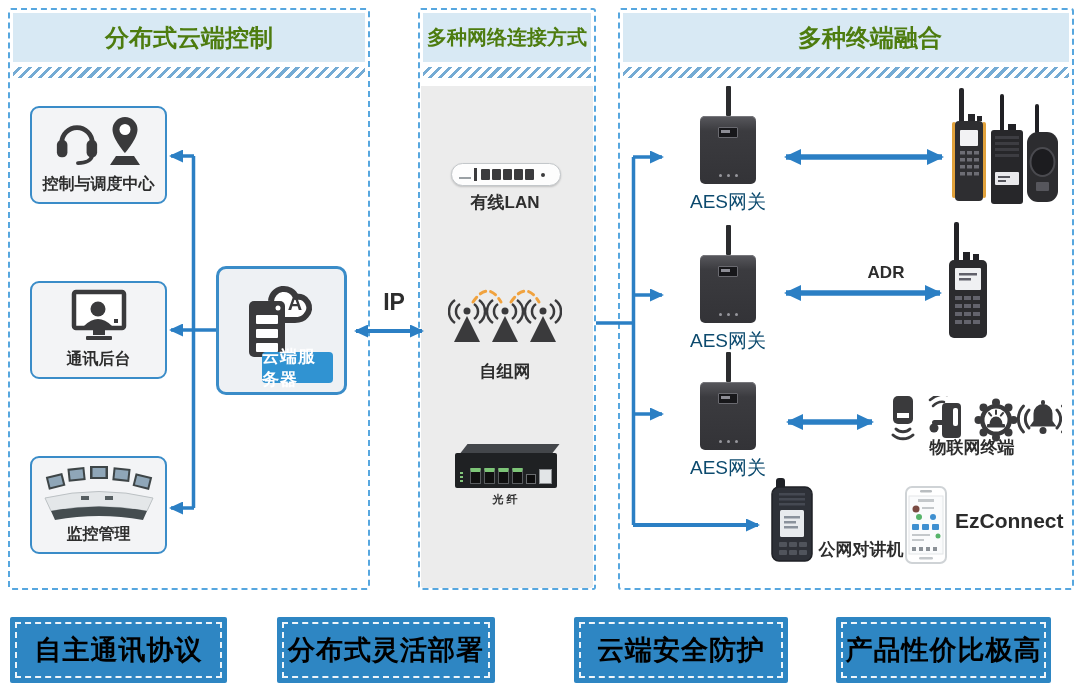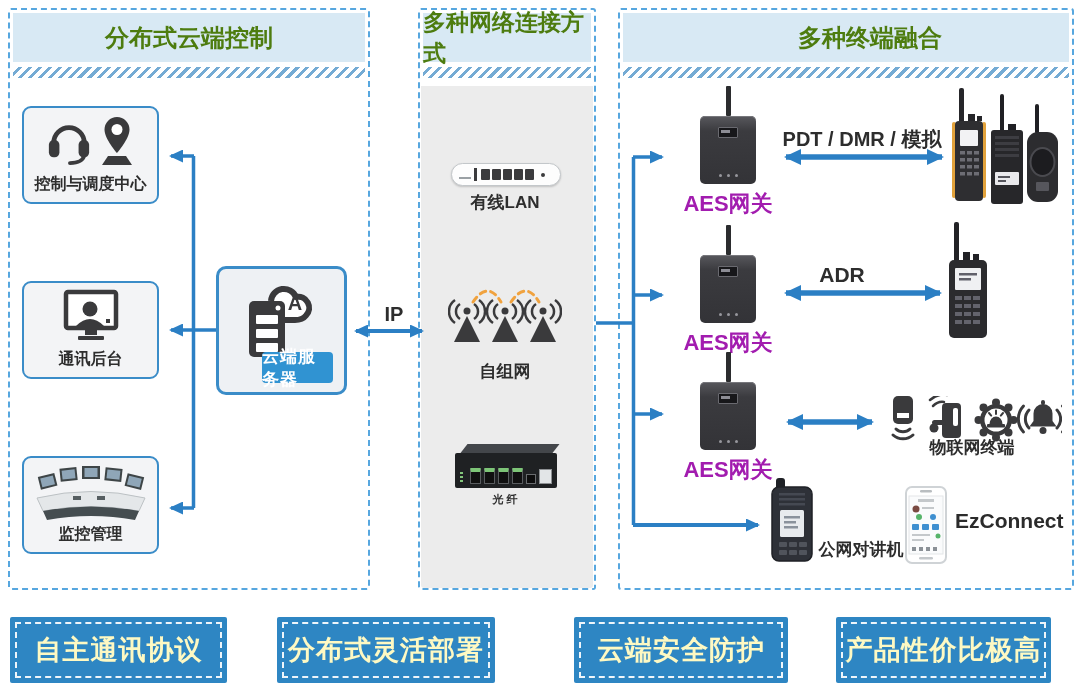--- a/index.html
+++ b/index.html
@@ -8,21 +8,21 @@
     font-family:"Liberation Sans","DejaVu Sans",sans-serif;overflow:hidden;
   }
   
   .panel{position:absolute;border:2px dashed #57a7df;border-radius:3px;background:#fff;box-sizing:border-box;z-index:1;}
   .panel-header{margin:3px 3px 0;height:49px;background:#d8e9f4;display:flex;align-items:center;justify-content:center;
     font-weight:bold;color:#4d7c0f;}
   .hatch{margin:5px 3px 0;height:11px;background-color:#fff;
     background-image:repeating-linear-gradient(135deg,transparent 0 4px,#74abd4 4px 7px);}
   .gray-body{position:absolute;left:421px;top:86px;width:172px;height:502px;background:#ececec;z-index:1;border-radius:0 0 3px 3px;}
   
-  .node-box{position:absolute;left:22px;width:137px;height:98px;background:#f3f4f6;border:2px solid #3a8cc8;border-radius:9px;
+  .node-box{position:absolute;left:30px;width:137px;height:98px;background:#f3f4f6;border:2px solid #3a8cc8;border-radius:9px;
     box-sizing:border-box;display:flex;flex-direction:column;align-items:center;justify-content:flex-end;padding-bottom:7px;z-index:3;}
   .node-icons{flex:1;display:flex;align-items:center;justify-content:center;gap:7px;}
   .node-label{font-weight:bold;font-size:16px;color:#2d2d2d;white-space:nowrap;}
   
   .server-box{position:absolute;left:216px;top:266px;width:131px;height:129px;background:#eef1f4;border:3px solid #3a8cc8;
     border-radius:10px;box-sizing:border-box;z-index:3;}
   .server-icon{position:absolute;left:14px;top:8px;}
   .server-pill{position:absolute;left:11px;right:11px;bottom:9px;height:31px;background:#3093d2;border-radius:4px;color:#fff;
     font-weight:bold;font-size:17px;display:flex;align-items:center;justify-content:center;letter-spacing:1px;margin-left:32px;}
   
@@ -30,62 +30,62 @@
   
   .gateway{position:absolute;width:90px;text-align:center;z-index:3;}
   .gw-ant{width:5px;height:30px;background:#2b2c2e;margin:0 auto;border-radius:1px;}
   .gw-body{width:56px;height:68px;margin:0 auto;background:linear-gradient(180deg,#58585d 0%,#3b3b3f 22%,#333337 100%);
     border-radius:5px;position:relative;box-shadow:inset 0 1px 0 #77777c;}
   .gw-screen{position:absolute;top:11px;left:50%;transform:translateX(-50%);width:18px;height:9px;background:#17171a;
     border:1px solid #6a6a70;border-radius:1px;}
   .gw-screen::after{content:"";position:absolute;left:2px;top:2px;width:9px;height:3px;background:#8d8d95;}
   .gw-dots{position:absolute;bottom:7px;left:0;width:100%;display:flex;justify-content:center;gap:5px;}
   .gw-dots i{width:3px;height:3px;background:#97979d;border-radius:50%;}
-  .gw-label{margin-top:5px;font-weight:bold;font-size:22px;color:#a21caf;}
+  .gw-label{margin-top:5px;font-weight:normal;font-size:19px;color:#0c4a6e;}
   
   .router{position:absolute;left:451px;top:163px;width:110px;height:23px;background:#fdfdfd;border:1.5px solid #c3c7ca;
     border-radius:12px;box-shadow:0 1px 2px rgba(0,0,0,.18);display:flex;align-items:center;padding:0 7px;box-sizing:border-box;z-index:3;}
   .r-logo{width:12px;height:6px;border-bottom:2px solid #9aa0a4;margin-right:3px;}
   .r-sep{width:3px;height:13px;background:#3b3b3d;margin-right:2px;}
   .r-port{width:9px;height:11px;background:#3b3b3d;margin-left:2px;border-radius:1px;}
   .r-dot{width:4px;height:4px;background:#3b3b3d;border-radius:50%;margin-left:7px;}
   
   .fswitch{position:absolute;left:455px;top:444px;width:102px;height:44px;z-index:3;}
   .fs-top{height:9px;width:92px;margin-left:9px;background:#43464a;transform:skewX(-38deg);}
   .fs-body{height:35px;background:#1f2123;border-radius:2px;position:relative;display:flex;align-items:flex-end;
     padding:0 5px 4px 15px;gap:3px;box-sizing:border-box;}
   .fs-leds{position:absolute;left:5px;bottom:6px;display:flex;flex-direction:column;gap:2px;}
   .fs-leds i{width:3px;height:2px;background:#84c77c;}
   .fs-port{width:13px;height:16px;background:#101010;border:1px solid #5a5d60;border-top:4px solid #7dc577;box-sizing:border-box;border-radius:1px;}
   .fs-sfp{width:12px;height:10px;background:#0d0d0d;border:1px solid #696c6f;box-sizing:border-box;}
   .fs-eth{width:15px;height:15px;background:#e2e5e7;border:1px solid #8d9093;box-sizing:border-box;}
   
   .banner{position:absolute;top:617px;height:66px;background:#2e86c3;border-radius:2px;z-index:3;}
   .banner::before{content:"";position:absolute;inset:5px;border:2px dashed rgba(255,255,255,.92);}
-  .banner span{position:absolute;inset:0;display:flex;align-items:center;justify-content:center;color:#fef9c3;
+  .banner span{position:absolute;inset:0;display:flex;align-items:center;justify-content:center;color:#000000;
     font-weight:bold;font-size:27px;letter-spacing:1px;}
   
   #wires{position:absolute;left:0;top:0;z-index:2;pointer-events:none;}
   .dev{position:absolute;z-index:3;}
   .app-text{position:absolute;left:955px;top:506px;font-weight:bold;font-size:21px;color:#2b2b2b;line-height:29px;z-index:3;}
 </style>
 </head>
 <body>
 
 <div id="canvas">
 
   <div class="panel" style="left:8px;top:8px;width:362px;height:582px;">
     <div class="panel-header" style="font-size:24px;">
       <span>分布式云端控制</span>
     </div>
     <div class="hatch"></div>
   </div>
 
   <div class="panel" style="left:418px;top:8px;width:178px;height:582px;">
-    <div class="panel-header" style="font-size:23px;">
+    <div class="panel-header" style="font-size:20px;">
       <span>多种网络连接方式</span>
     </div>
     <div class="hatch"></div>
   </div>
   <div class="gray-body"></div>
 
   <div class="panel" style="left:618px;top:8px;width:456px;height:582px;">
     <div class="panel-header" style="font-size:24px;padding-left:48px;">
       <span>多种终端融合</span>
     </div>
@@ -186,21 +186,21 @@
       <text x="62" y="33" font-size="20" font-weight="bold" fill="#3a3a3c" text-anchor="middle">A</text>
       <rect x="16" y="24" width="36" height="56" rx="5" fill="#3a3a3c"></rect>
       <circle cx="45" cy="31" r="2.5" fill="#ffffff"></circle>
       <rect x="23" y="38" width="22" height="9" rx="1" fill="#ffffff"></rect>
       <rect x="23" y="52" width="22" height="9" rx="1" fill="#ffffff"></rect>
       <rect x="23" y="66" width="22" height="9" rx="1" fill="#ffffff"></rect>
     </svg>
     <div class="server-pill">云端服务器</div>
   </div>
 
-  <div class="txt" style="left:368px;top:303px;width:52px;font-size:20px;">IP</div>
+  <div class="txt" style="left:368px;top:289px;width:52px;font-size:23px;">IP</div>
 
   <div class="router">
     <i class="r-logo"></i>
     <i class="r-sep"></i>
     <i class="r-port"></i>
     <i class="r-port"></i>
     <i class="r-port"></i>
     <i class="r-port"></i>
     <i class="r-port"></i>
     <i class="r-dot"></i>
@@ -287,22 +287,21 @@
       <span class="gw-screen"></span>
       <span class="gw-dots">
           <i></i>
           <i></i>
           <i></i>
         </span>
     </div>
     <div class="gw-label">AES网关</div>
   </div>
 
-  <div class="txt" style="left:762px;top:126px;width:200px;font-size:20px;">PDT / DMR / 模拟</div>
-  <div class="txt" style="left:792px;top:263px;width:100px;font-size:21px;">ADR</div>
+  <div class="txt" style="left:836px;top:263px;width:100px;font-size:17px;">ADR</div>
 
   <svg class="dev" style="left:948px;top:88px;" width="112" height="118" viewBox="0 0 112 118">
     <rect x="11" y="0" width="5" height="36" rx="2" fill="#26262a"></rect>
     <rect x="20" y="26" width="7" height="7" fill="#26262a"></rect>
     <rect x="29" y="28" width="5" height="5" fill="#26262a"></rect>
     <rect x="4" y="34" width="4" height="76" rx="2" fill="#e2a23b"></rect>
     <rect x="34" y="34" width="4" height="76" rx="2" fill="#e2a23b"></rect>
     <rect x="7" y="33" width="28" height="80" rx="4" fill="#2e2e31"></rect>
     <rect x="12" y="42" width="18" height="16" rx="1" fill="#f2f2f4"></rect>
     <g fill="#6d6d74">

